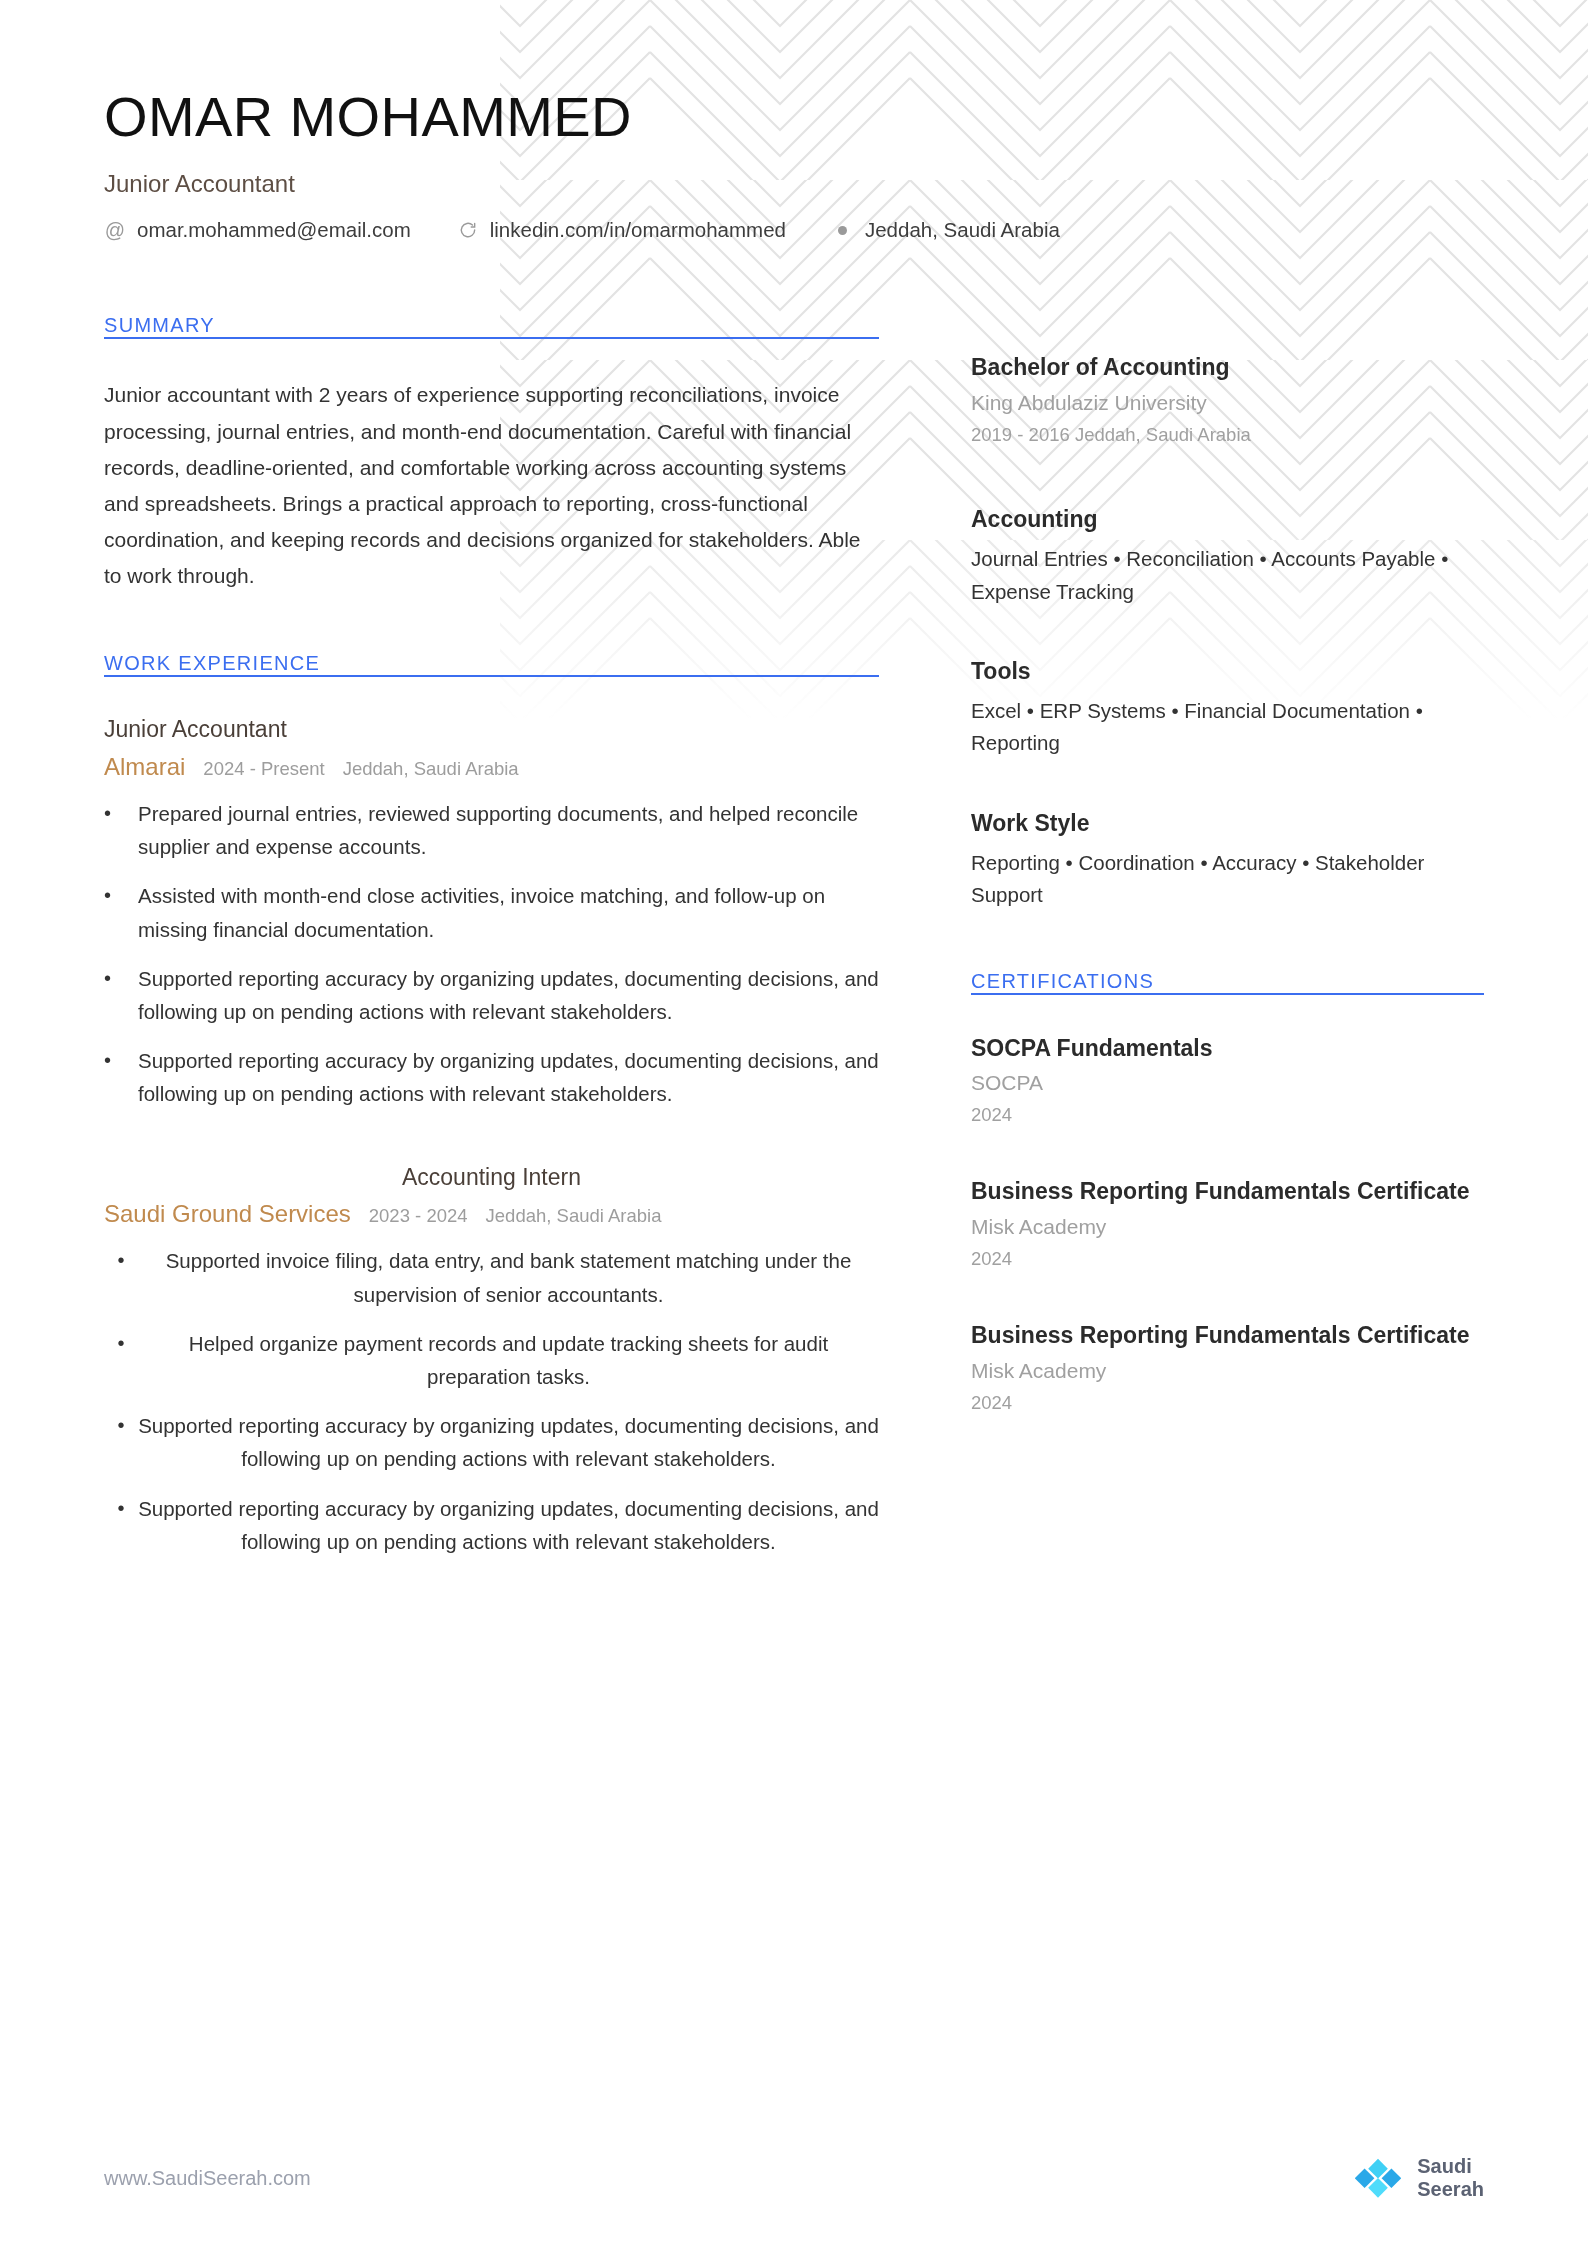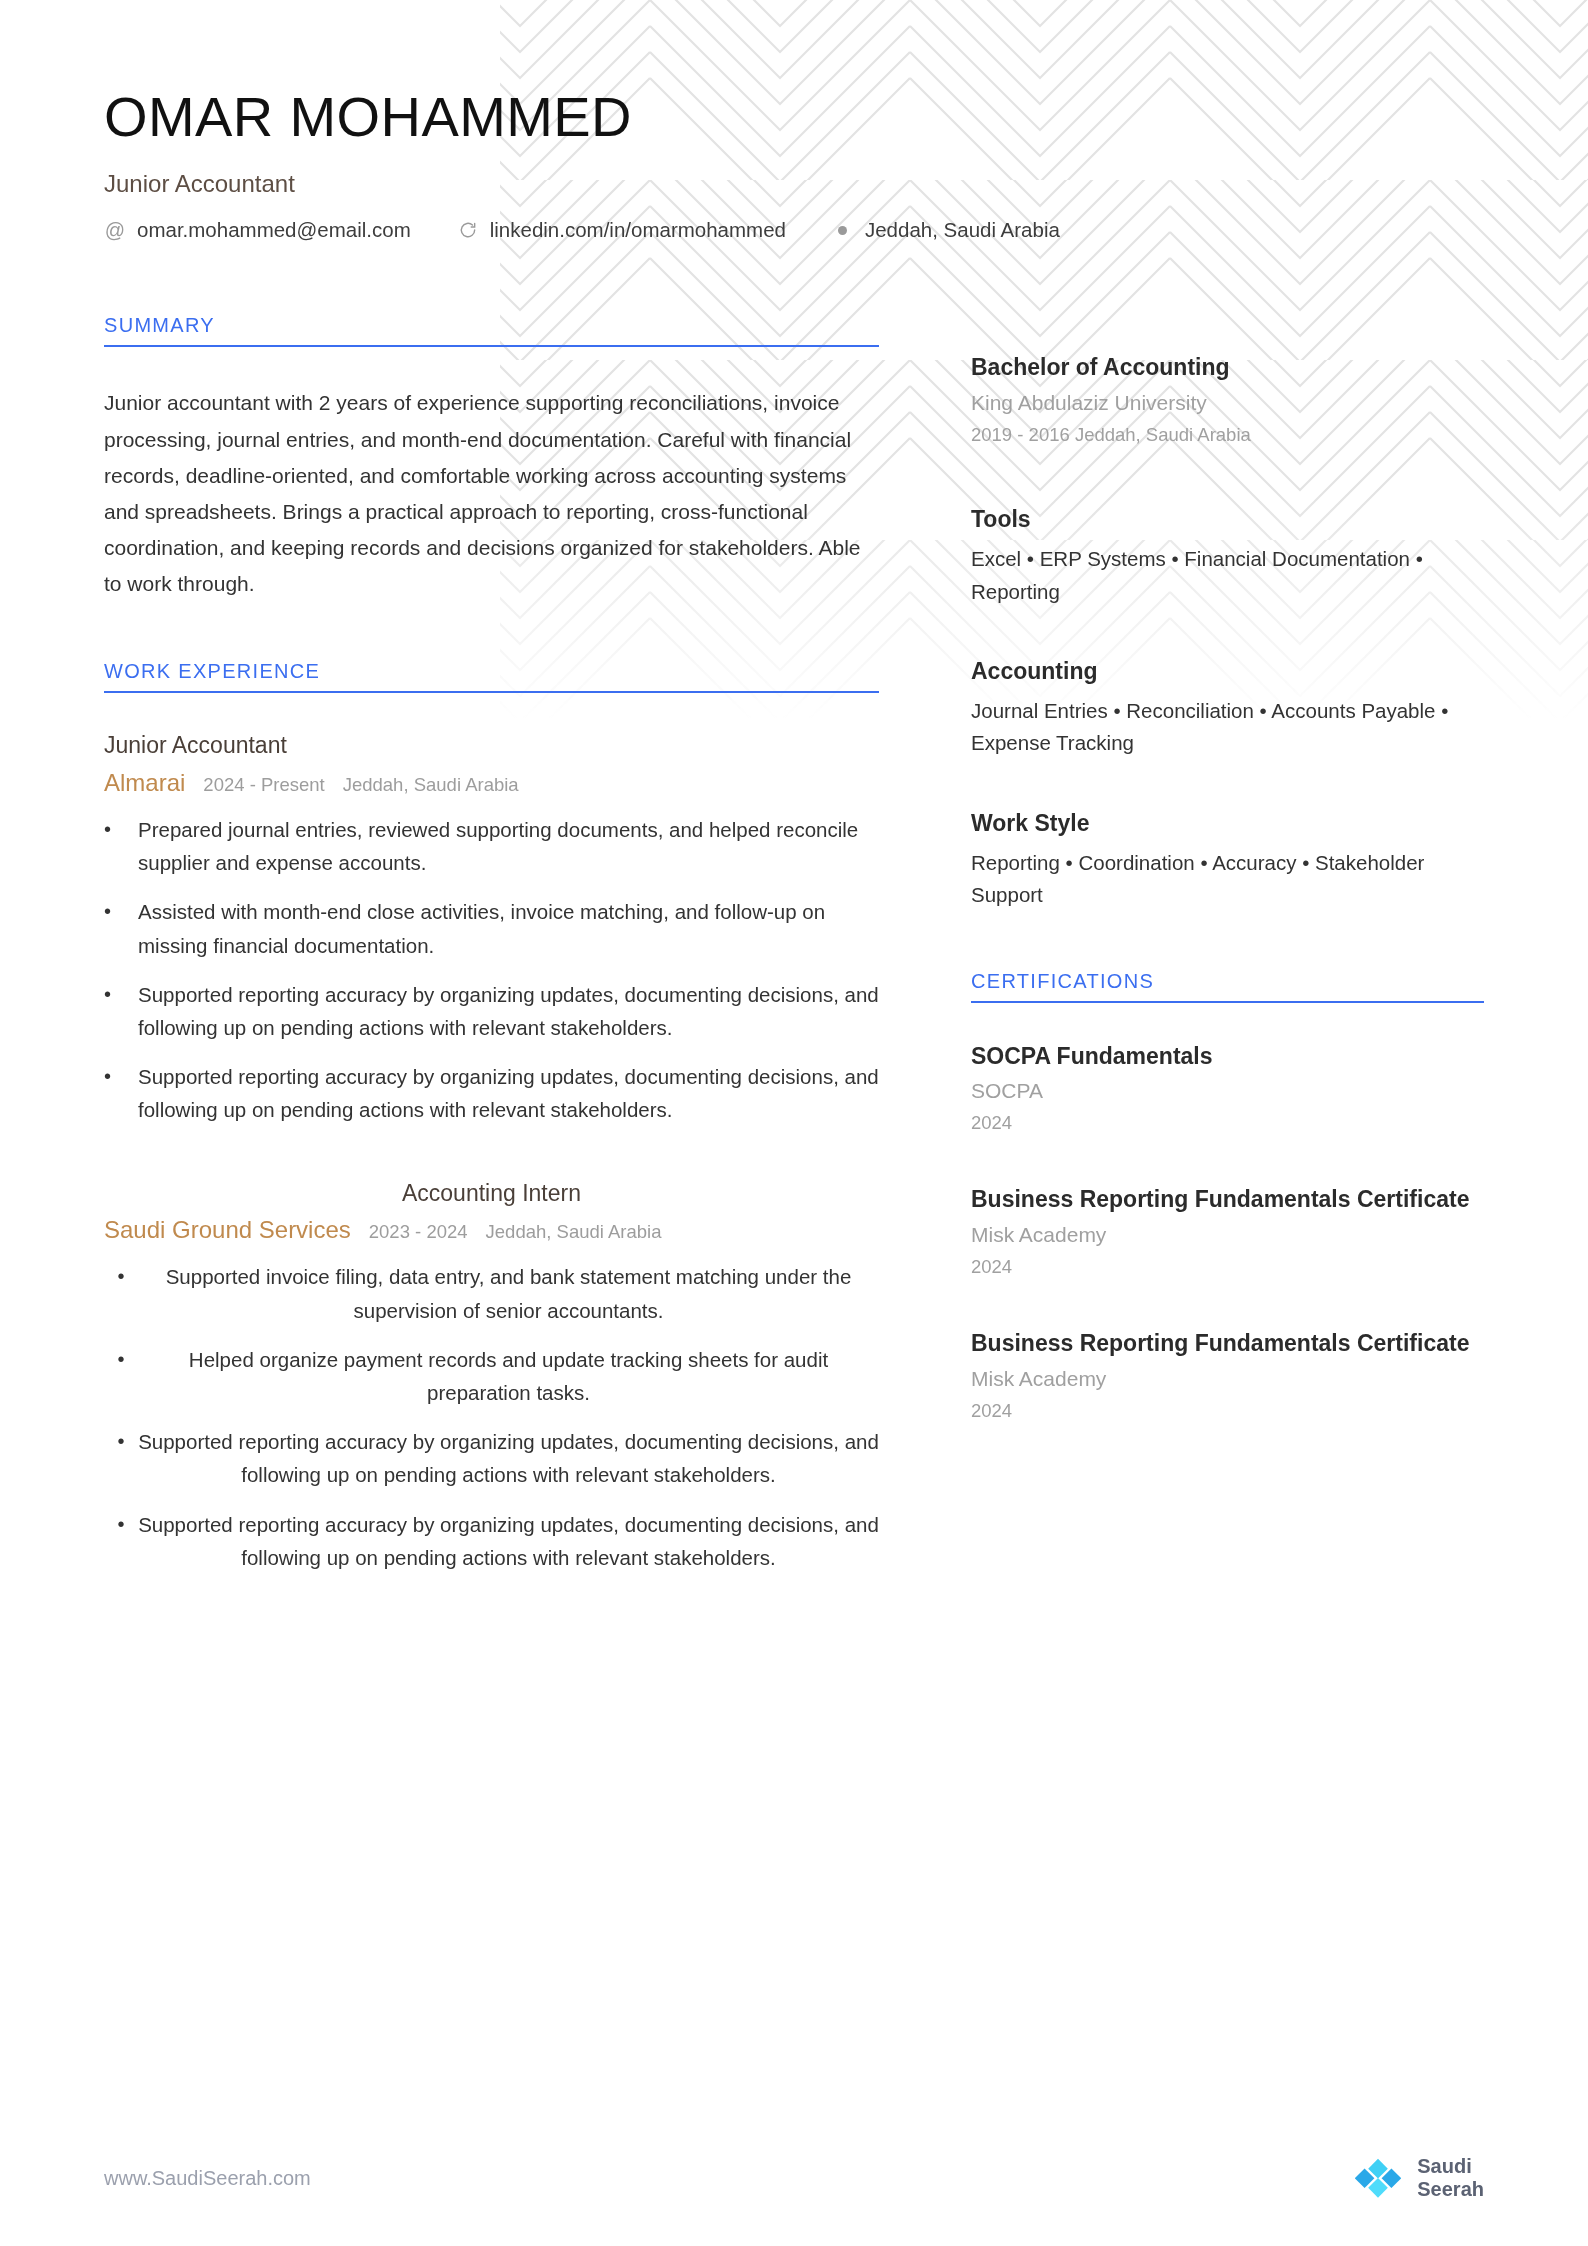--- a/index.html
+++ b/index.html
@@ -94,21 +94,21 @@
   .col-left { width: 775px; flex: none; }
   .col-gap  { width: 92px;  flex: none; }
   .col-right{ width: 513px; flex: none; }
 
   
   .sec-head {
     font-size: 20px;
     letter-spacing: 1.3px;
     color: #3b6ef0;
     font-weight: 400;
-    padding-bottom: 8px;
+    padding-bottom: 0;
     border-bottom: 2px solid #3b6ef0;
   }
   .sec-body { margin-top: 38px; }
   .sec-block { margin-bottom: 58px; }
   .sec-block:last-child { margin-bottom: 0; }
 
   
   .summary-text {
     font-size: 21px;
     line-height: 1.72;
@@ -386,26 +386,26 @@
             <div class="entry-title">Bachelor of Accounting</div>
             <div class="entry-sub">King Abdulaziz University</div>
             <div class="entry-meta">2019 - 2016   Jeddah, Saudi Arabia</div>
           </div>
         </div>
       </section>
 
       <section class="sec-block">
         <div class="sec-body">
           <div class="skill-group">
+            <div class="skill-name">Accounting</div>
+            <div class="skill-items">Journal Entries • Reconciliation • Accounts Payable • Expense Tracking</div>
+          </div>
+          <div class="skill-group">
             <div class="skill-name">Tools</div>
             <div class="skill-items">Excel • ERP Systems • Financial Documentation • Reporting</div>
-          </div>
-          <div class="skill-group">
-            <div class="skill-name">Accounting</div>
-            <div class="skill-items">Journal Entries • Reconciliation • Accounts Payable • Expense Tracking</div>
           </div>
           <div class="skill-group">
             <div class="skill-name">Work Style</div>
             <div class="skill-items">Reporting • Coordination • Accuracy • Stakeholder Support</div>
           </div>
         </div>
       </section>
 
       <section class="sec-block">
         <div class="sec-head">CERTIFICATIONS</div>

